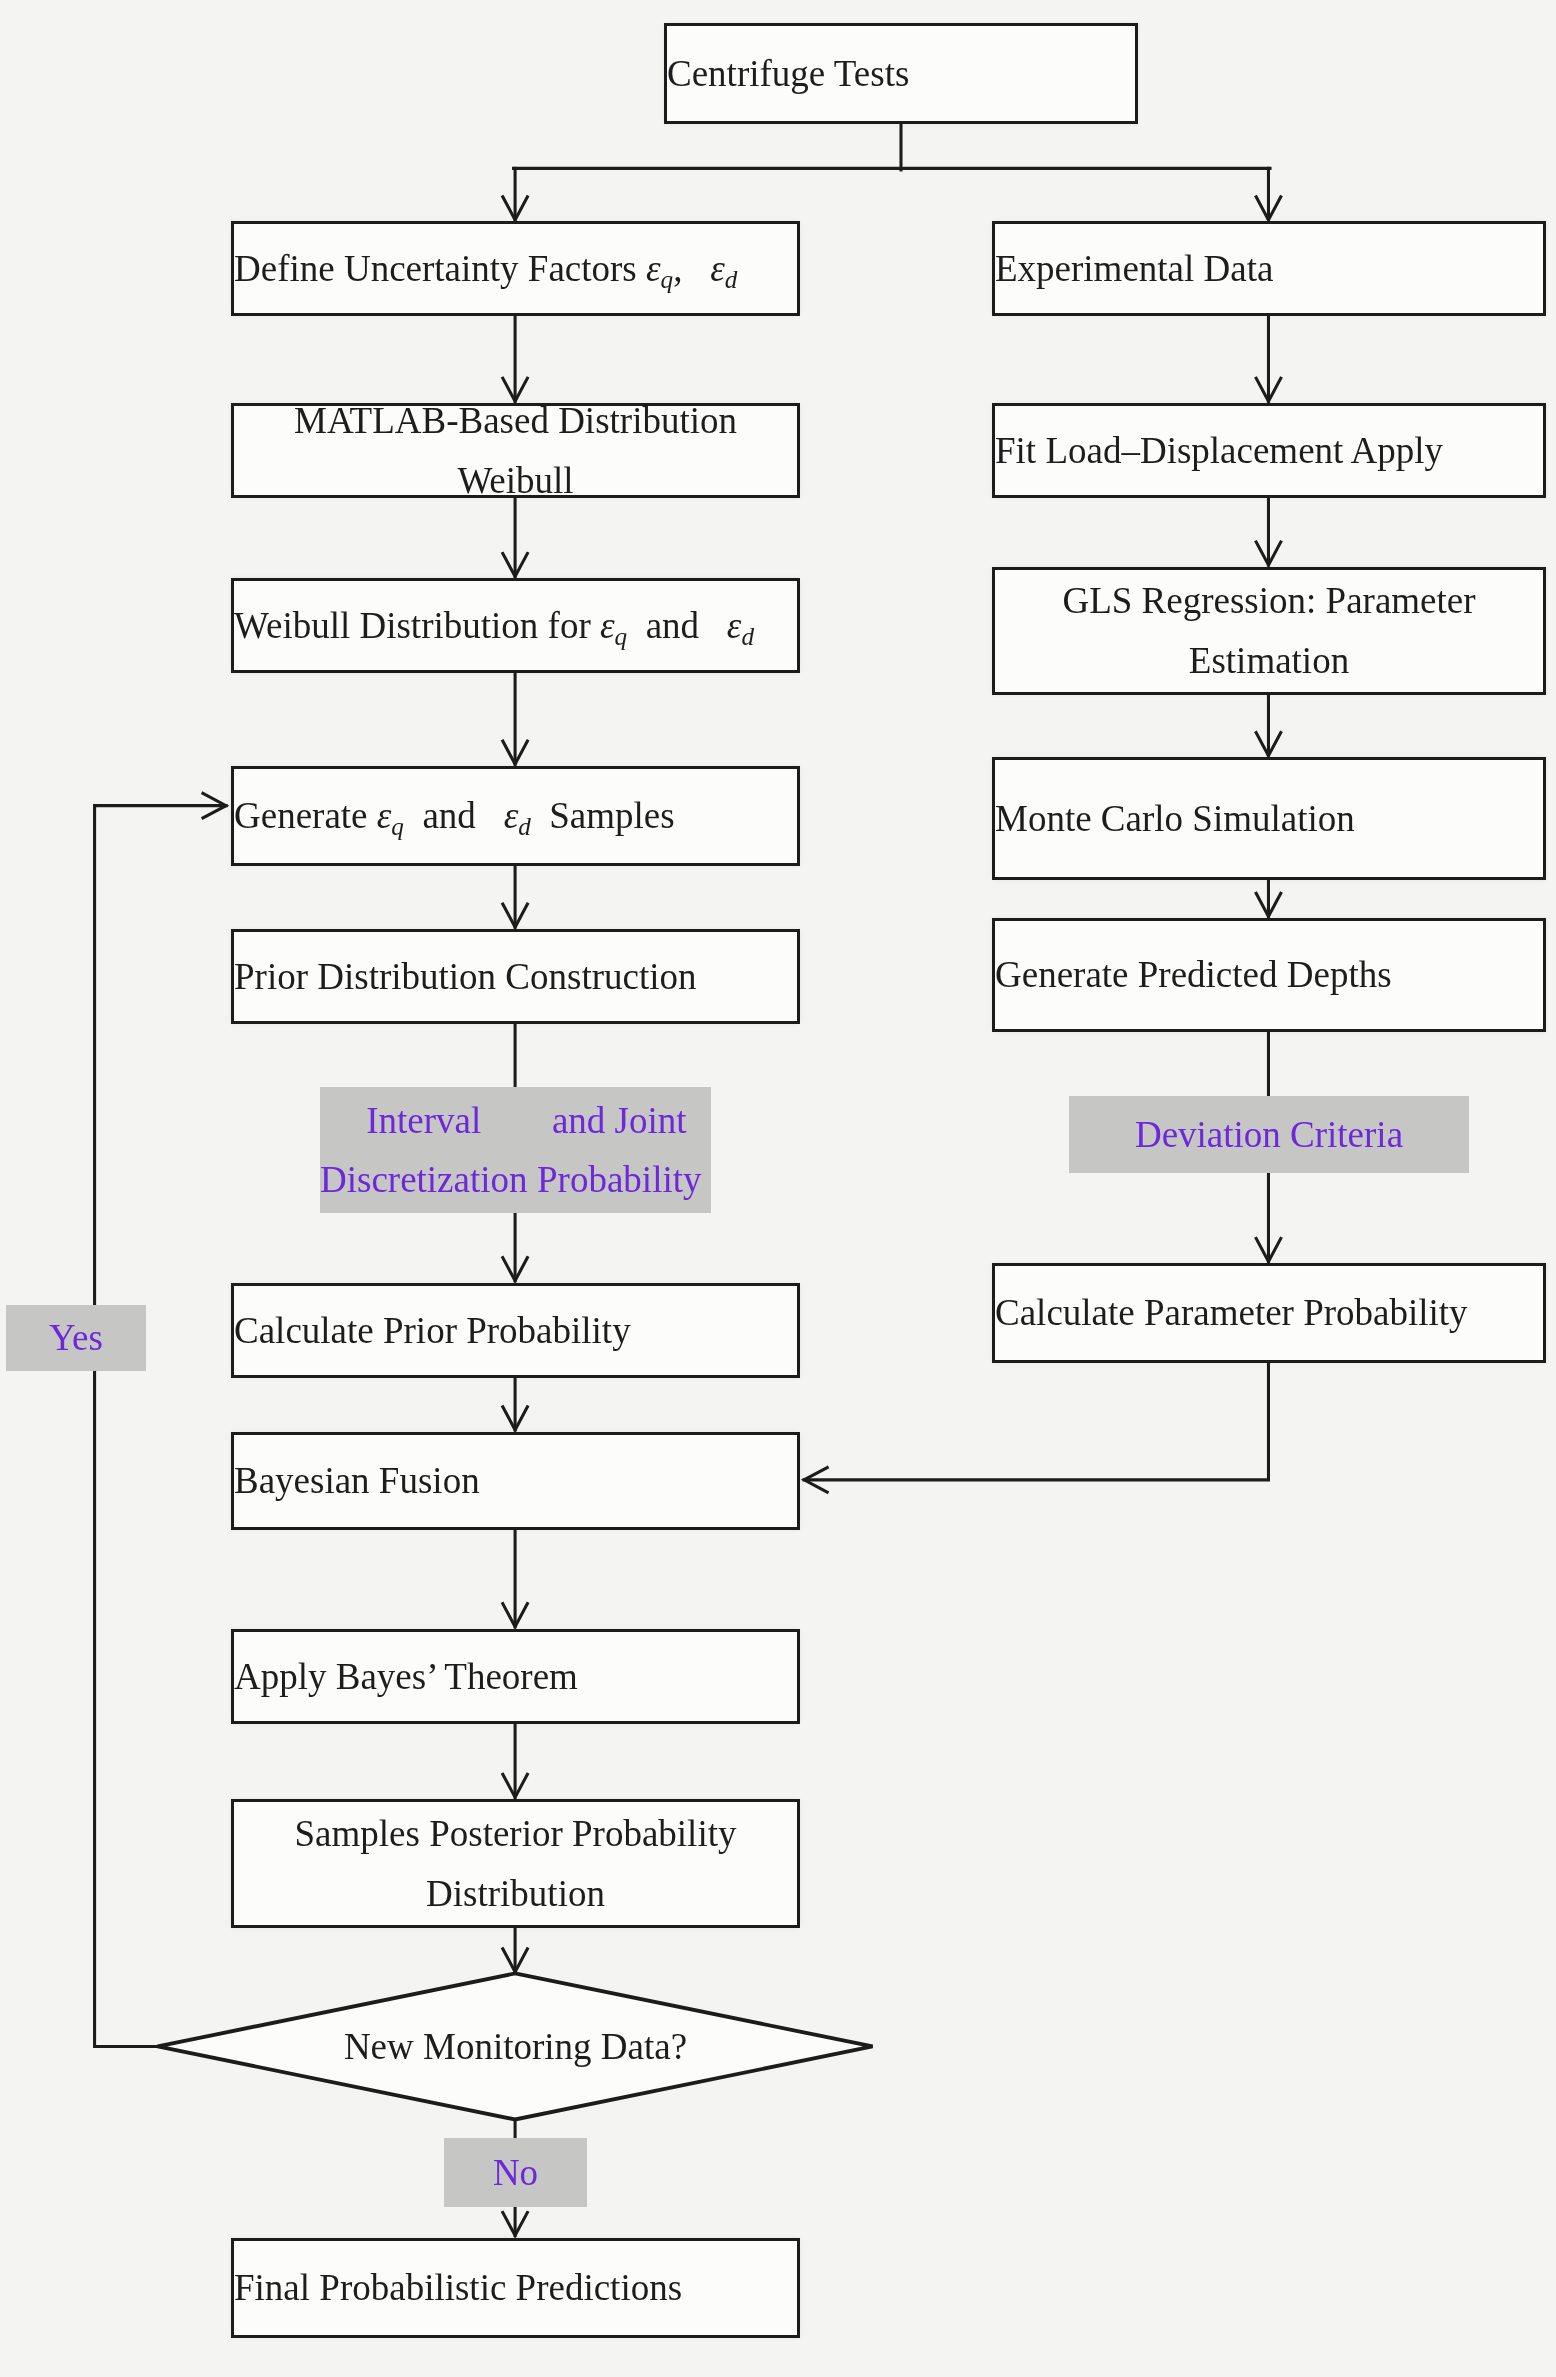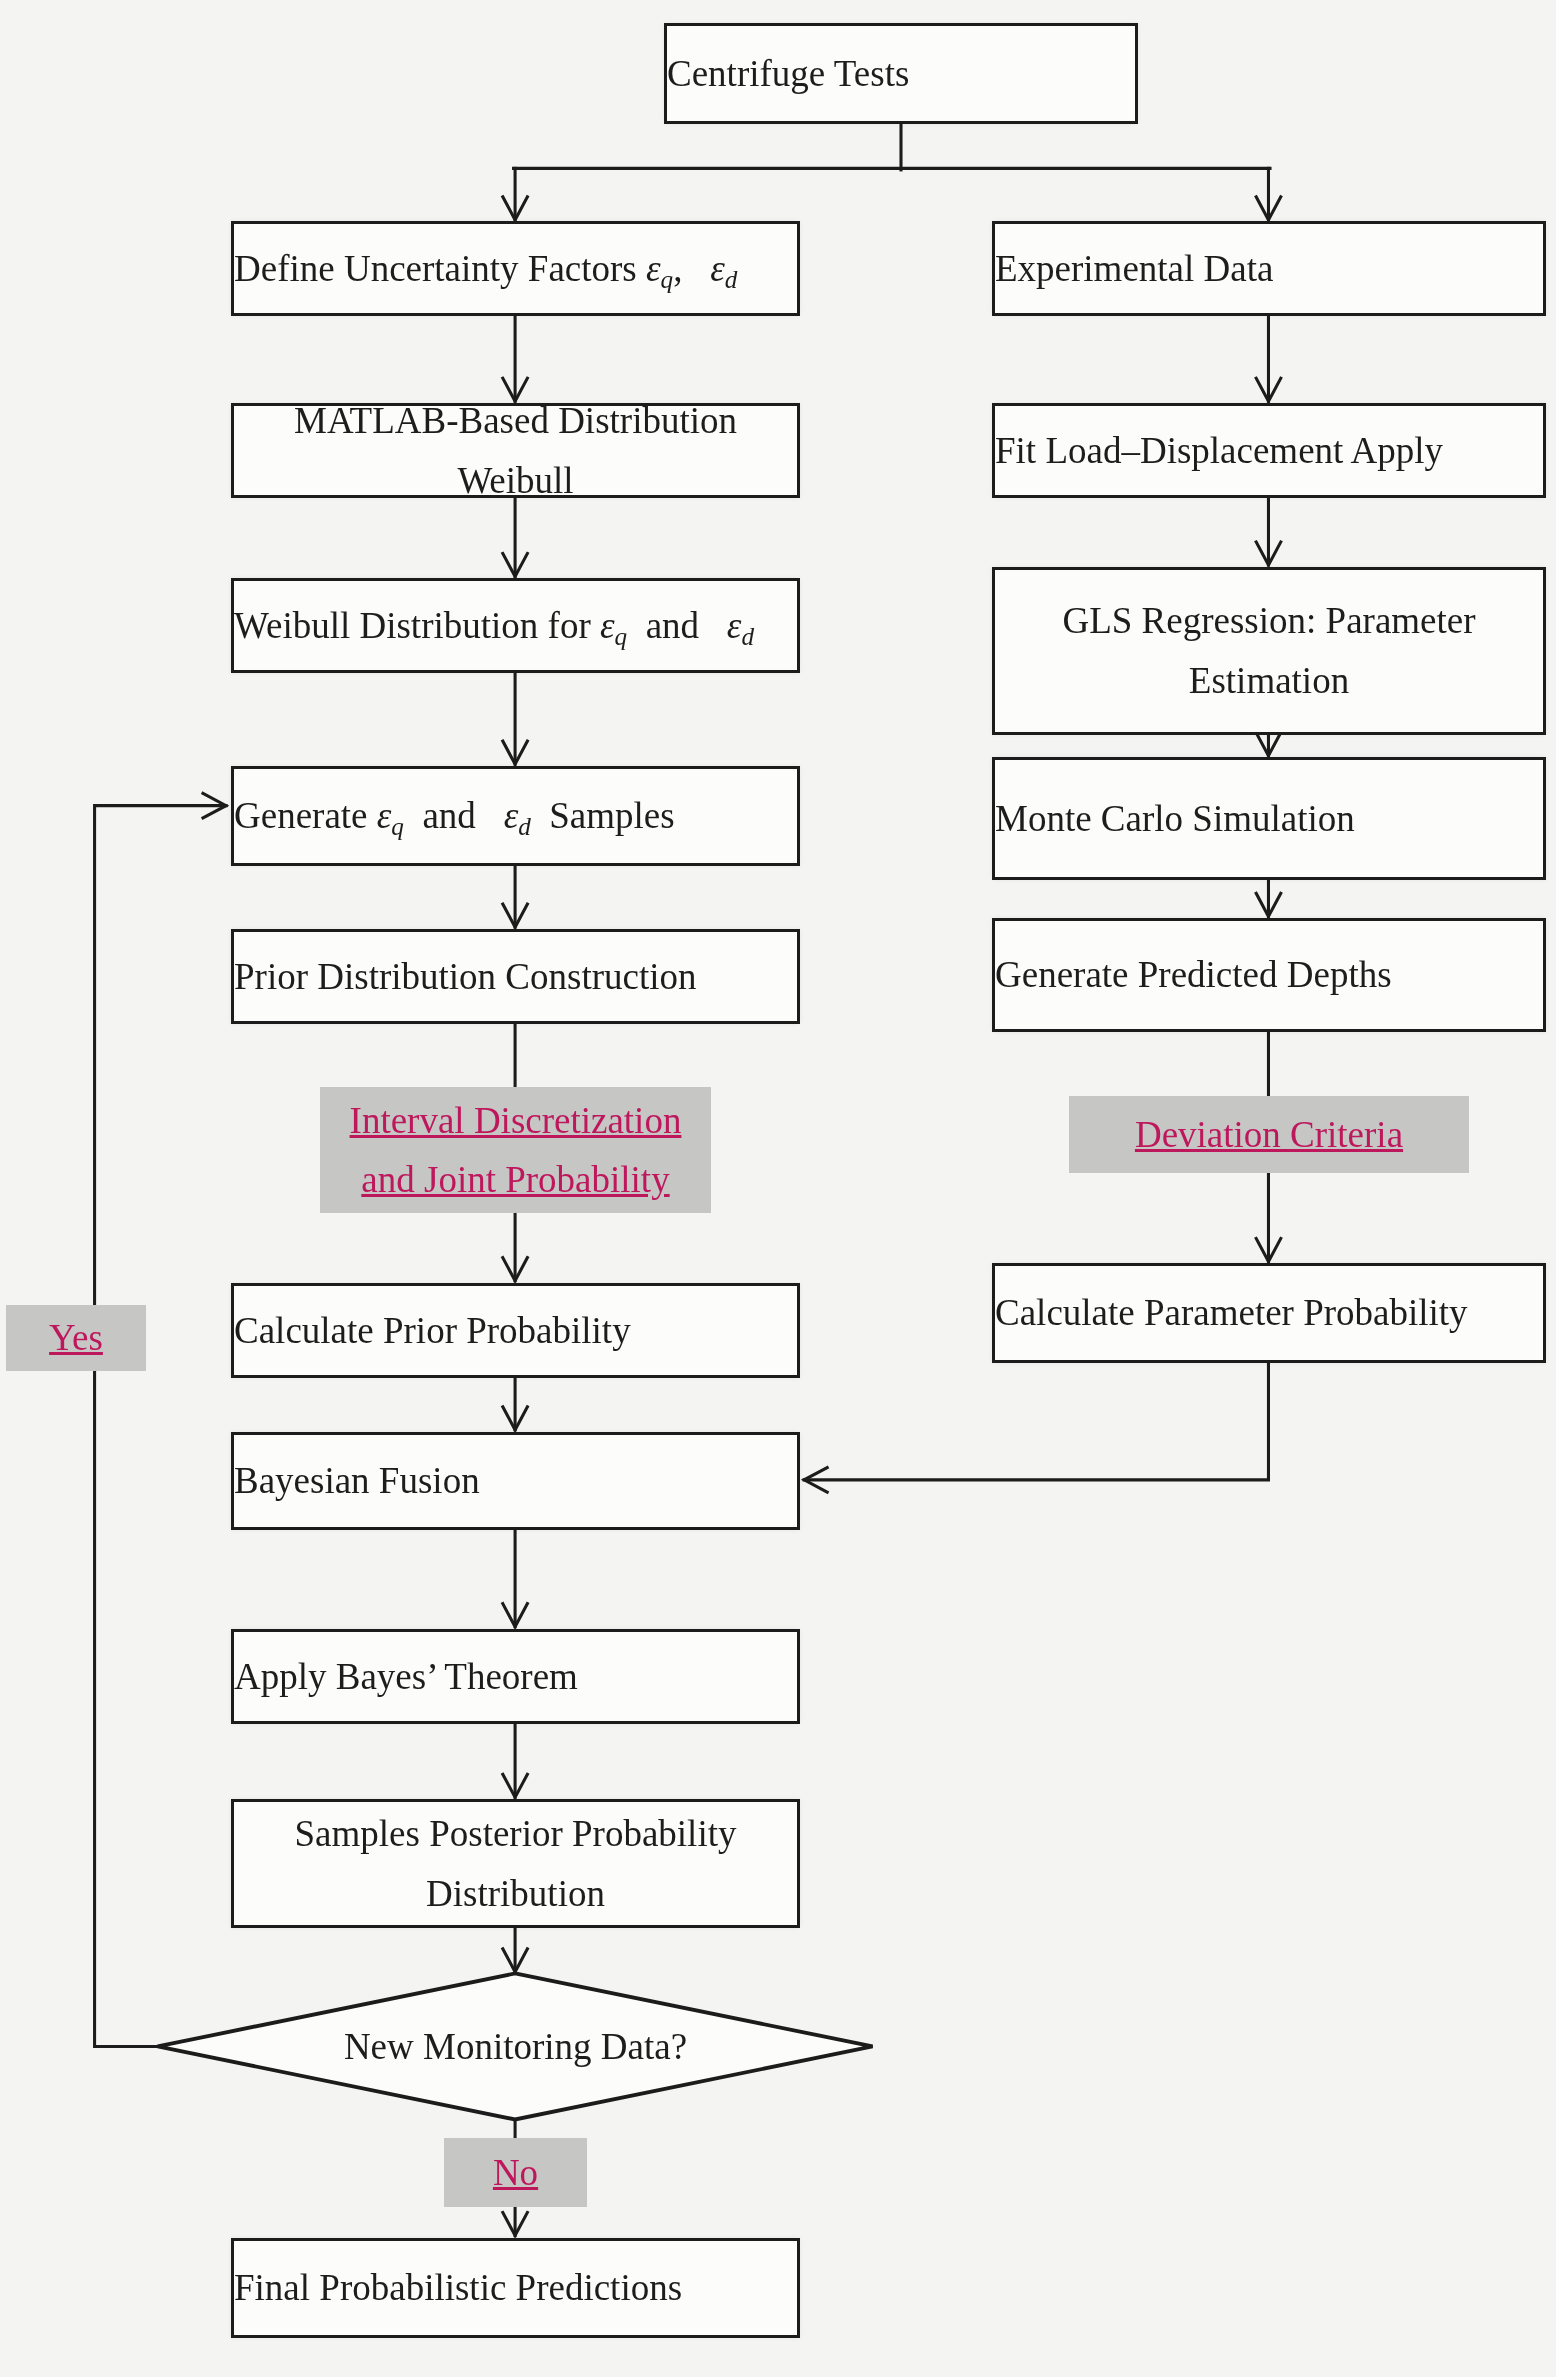--- a/index.html
+++ b/index.html
@@ -15,24 +15,23 @@
   .box{
     position:absolute;box-sizing:border-box;
     background:#fcfcfb;border:3.1px solid #1c1c1c;
     display:flex;align-items:center;justify-content:flex-start;
     text-align:center;font-size:37px;line-height:1.62;
     box-shadow:0 0 4.6px rgba(0,0,0,0.06);
   }
   .gray{
     position:absolute;box-sizing:border-box;
     background:#c6c6c5;border:none;
-    display:flex;flex-direction:column;align-items:center;justify-content:center;
+    display:flex;flex-direction:row;align-items:center;justify-content:center;
     text-align:center;font-size:37px;line-height:1.6;
-    color:#be185d;
-    text-decoration:underline;
+    color:#6d28d9;
   }
   .dlabel{
     position:absolute;display:flex;align-items:center;justify-content:center;
     text-align:center;font-size:37px;
   }
   .two{display:flex;flex-direction:column;align-items:center;justify-content:center;}
   .eps{font-style:italic;}
   sub{font-size:68%;font-style:italic;line-height:0;vertical-align:-0.28em;}
 </style>
 </head>
@@ -158,21 +157,21 @@
   </div>
 
   <div class="box" style="left:992px;top:221px;width:554px;height:95px">
     <span>Experimental Data</span>
   </div>
 
   <div class="box" style="left:992px;top:403px;width:554px;height:95px">
     <span>Fit Load–Displacement Apply</span>
   </div>
 
-  <div class="box two" style="left:992px;top:567px;width:554px;height:168px">
+  <div class="box two" style="left:992px;top:567px;width:554px;height:128px">
     <span>GLS Regression: Parameter</span>
     <span>Estimation</span>
   </div>
 
   <div class="box" style="left:992px;top:757px;width:554px;height:123px">
     <span>Monte Carlo Simulation</span>
   </div>
 
   <div class="box" style="left:992px;top:918px;width:554px;height:114px">
     <span>Generate Predicted Depths</span>

